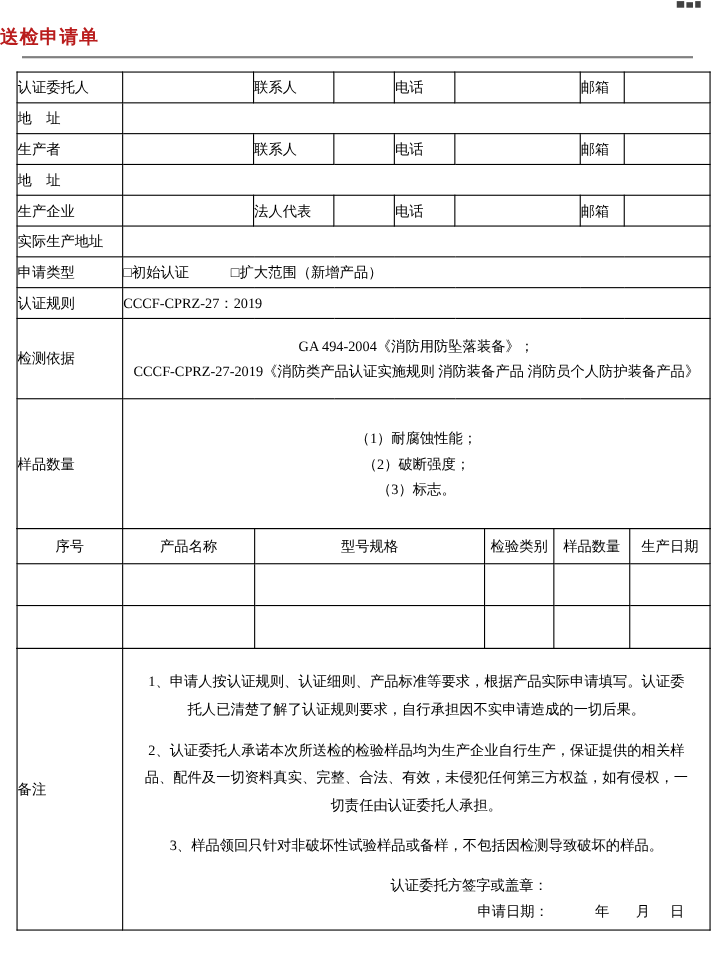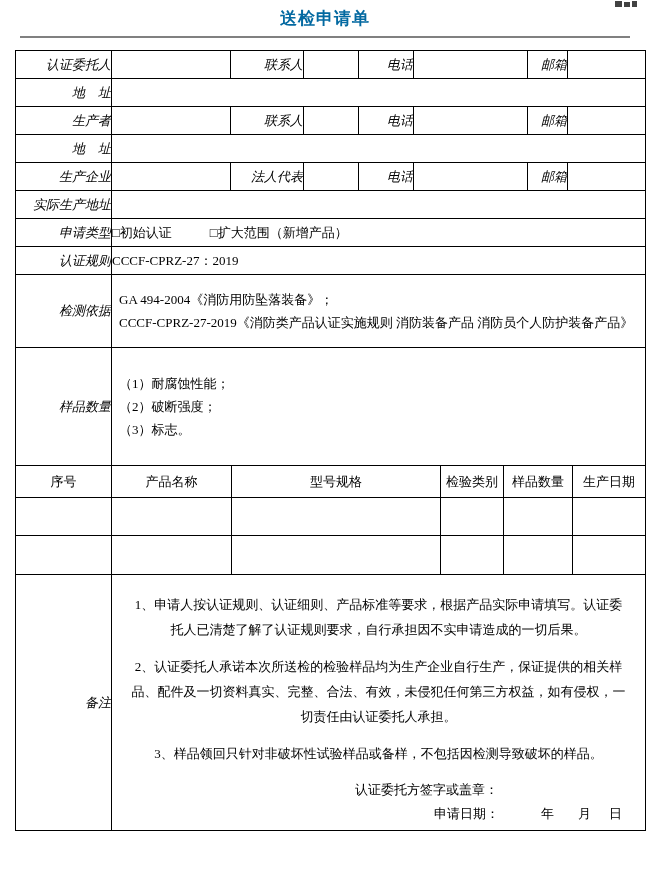--- a/index.html
+++ b/index.html
@@ -18,27 +18,26 @@
   .corner i {
     display: inline-block; background: #222; vertical-align: top;
     margin-right: 2px;
   }
   .corner i:nth-child(1) { width: 7px; height: 6px; margin-top: 1px; }
   .corner i:nth-child(2) { width: 6px; height: 5px; margin-top: 2px; }
   .corner i:nth-child(3) { width: 5px; height: 6px; margin-top: 1px; }
   .corner i:nth-child(4) { width: 6px; height: 5px; margin-top: 2px; }
 
   .title {
-    margin: 0; padding-top: 7px;
-    text-align: center;
+    margin: 0; padding-top: 22px;
     font-family: "Liberation Sans", "DejaVu Sans", sans-serif;
     font-weight: bold;
     font-size: 17px;
     letter-spacing: 1px;
-    color: #0369a1;
+    color: #b91c1c;
   }
   .rule {
     height: 0;
     border-bottom: 2px solid #808080;
     margin: 6px 20px 0 20px;
   }
 
   .form-wrap { margin: 12px 0 0 15px; }
   table {
     border-collapse: collapse;
@@ -54,23 +53,23 @@
     vertical-align: middle;
   }
   tr.r28 { height: 28px; }
   tr.r32 { height: 32px; }
   tr.r38 { height: 38px; }
   tr.r39 { height: 39px; }
   tr.r55 { height: 73px; }
   tr.r118 { height: 118px; }
   tr.r208 { height: 208px; }
 
-  .lab { text-align: right; font-style: italic; }
+  .lab { text-align: left; }
   .cen { }
-  .lft { text-align: left; padding: 3px 7px; }
+  .lft { text-align: center; padding: 3px 7px; }
   .lft p { margin: 0; line-height: 23px; }
 
   .opts { display: flex; gap: 38px; }
 
   .dash { letter-spacing: 6px; }
 
   .remarks-cell { vertical-align: top; padding: 5px 7px 4px 7px; }
   .remarks-cell p { margin: 12px; line-height: 25px; text-align: center; }
   .sig { margin-top: 8px; line-height: 24px; }
   .sig-line1 { padding-left: 236px; }

